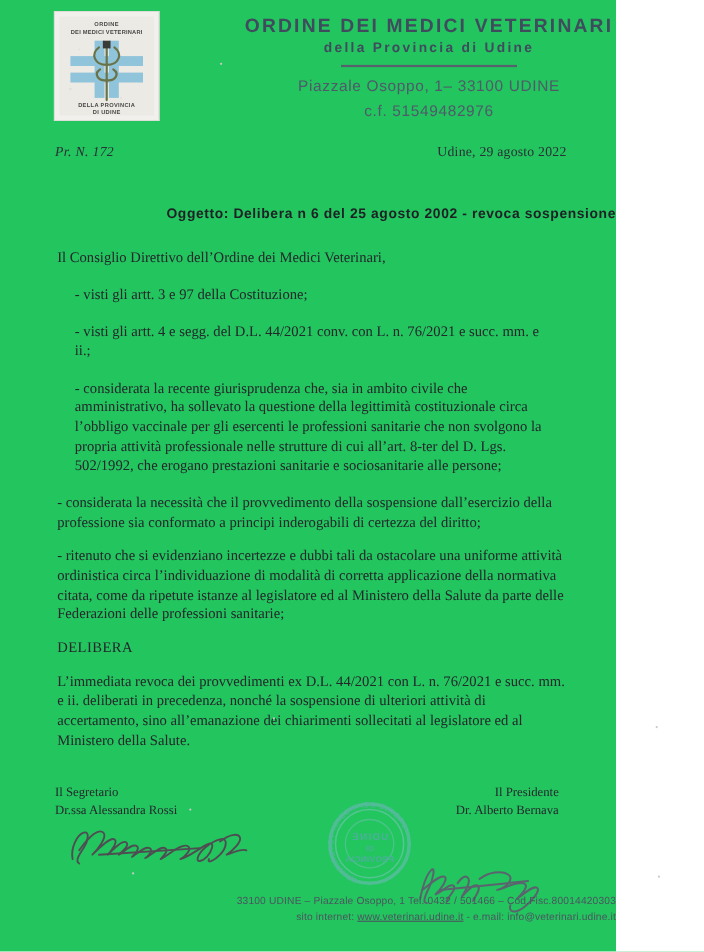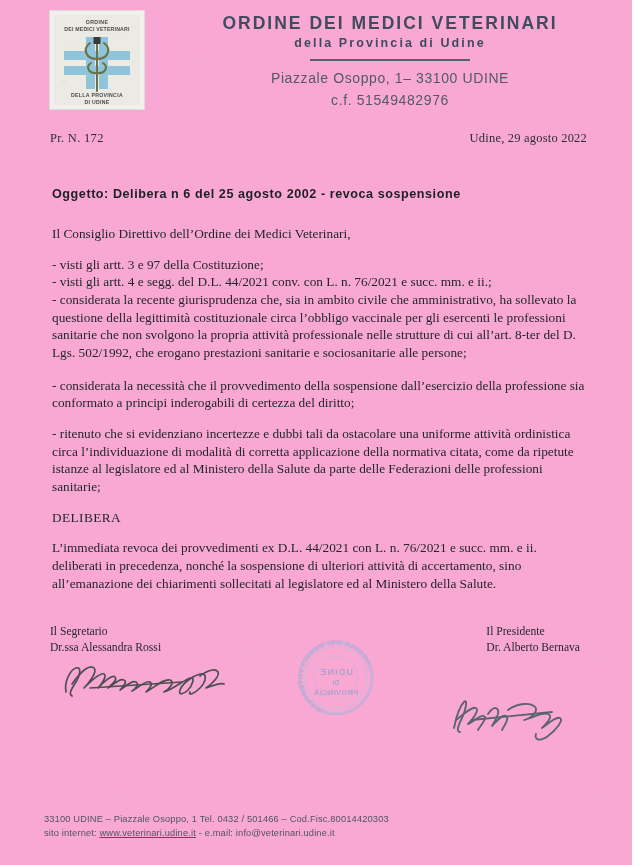--- a/index.html
+++ b/index.html
@@ -9,23 +9,23 @@
   }
   body {
     width: 640px;
     height: 865px;
     overflow: hidden;
     font-family: "Liberation Serif", serif;
     color: #23262b;
   }
   .page {
     position: relative;
-    width: 632px;
+    width: 560px;
     height: 865px;
-    background: #f9a8d4;
+    background: #22c55e;
     box-sizing: border-box;
   }
 
   
   .header {
     position: relative;
     height: 112px;
     padding-top: 8px;
   }
   .logo {
@@ -86,71 +86,73 @@
     margin: 11px 0 0 0;
     height: 20px;
     font-size: 12.5px;
     color: #2b2f36;
   }
   .proto-left {
     position: absolute;
     left: 50px;
     top: 0;
     letter-spacing: 0.3px;
+    font-style: italic;
   }
   .proto-right {
     position: absolute;
     right: 45px;
     top: 0;
     letter-spacing: 0.2px;
   }
 
   
   .subject {
     margin: 36px 0 0 52px;
     font-family: "Liberation Sans", sans-serif;
     font-weight: bold;
     font-size: 12.6px;
     letter-spacing: 0.55px;
     color: #1d2024;
+    text-align: right;
   }
 
   
   .body {
     margin: 24px 42px 0 52px;
     font-size: 13.3px;
     line-height: 1.33;
     color: #23262b;
     text-align: left;
   }
   .body p {
     margin: 0 0 13px 0;
   }
   .lead { margin-bottom: 18px; }
-  .bullets p { margin: 0; }
+  .bullets p { margin: 16px; }
   .bullets { margin-bottom: 15px; }
   .delibera-word {
     margin: 0 0 14px 0;
     letter-spacing: 0.4px;
   }
 
   
   .sig-area {
     position: relative;
     margin-top: 32px;
     height: 150px;
   }
   .sig-block {
     position: absolute;
     font-size: 11.6px;
     line-height: 1.35;
     color: #25282e;
   }
   .sig-left  { left: 50px;  top: 0; text-align: left; }
-  .sig-right { right: 52px; top: 0; text-align: left; }
+  .sig-right { right: 52px; top: 0; text-align: right; }
 
   .sig-ink {
     position: absolute;
     pointer-events: none;
   }
   .sig-ink-left  { left: 60px;  top: 28px; }
   .sig-ink-right { right: 44px; top: 68px; }
 
   .stamp {
     position: absolute;
@@ -160,21 +162,21 @@
     height: 96px;
     opacity: 0.55;
   }
 
   
   .footer {
     position: absolute;
     left: 0;
     right: 0;
     bottom: 24px;
-    text-align: left;
+    text-align: right;
     font-family: "Liberation Sans", sans-serif;
     font-size: 9.3px;
     line-height: 1.5;
     color: #4d5560;
     letter-spacing: 0.15px;
     padding-left: 44px;
   }
   .footer .u { text-decoration: underline; }
 
   .speck {

